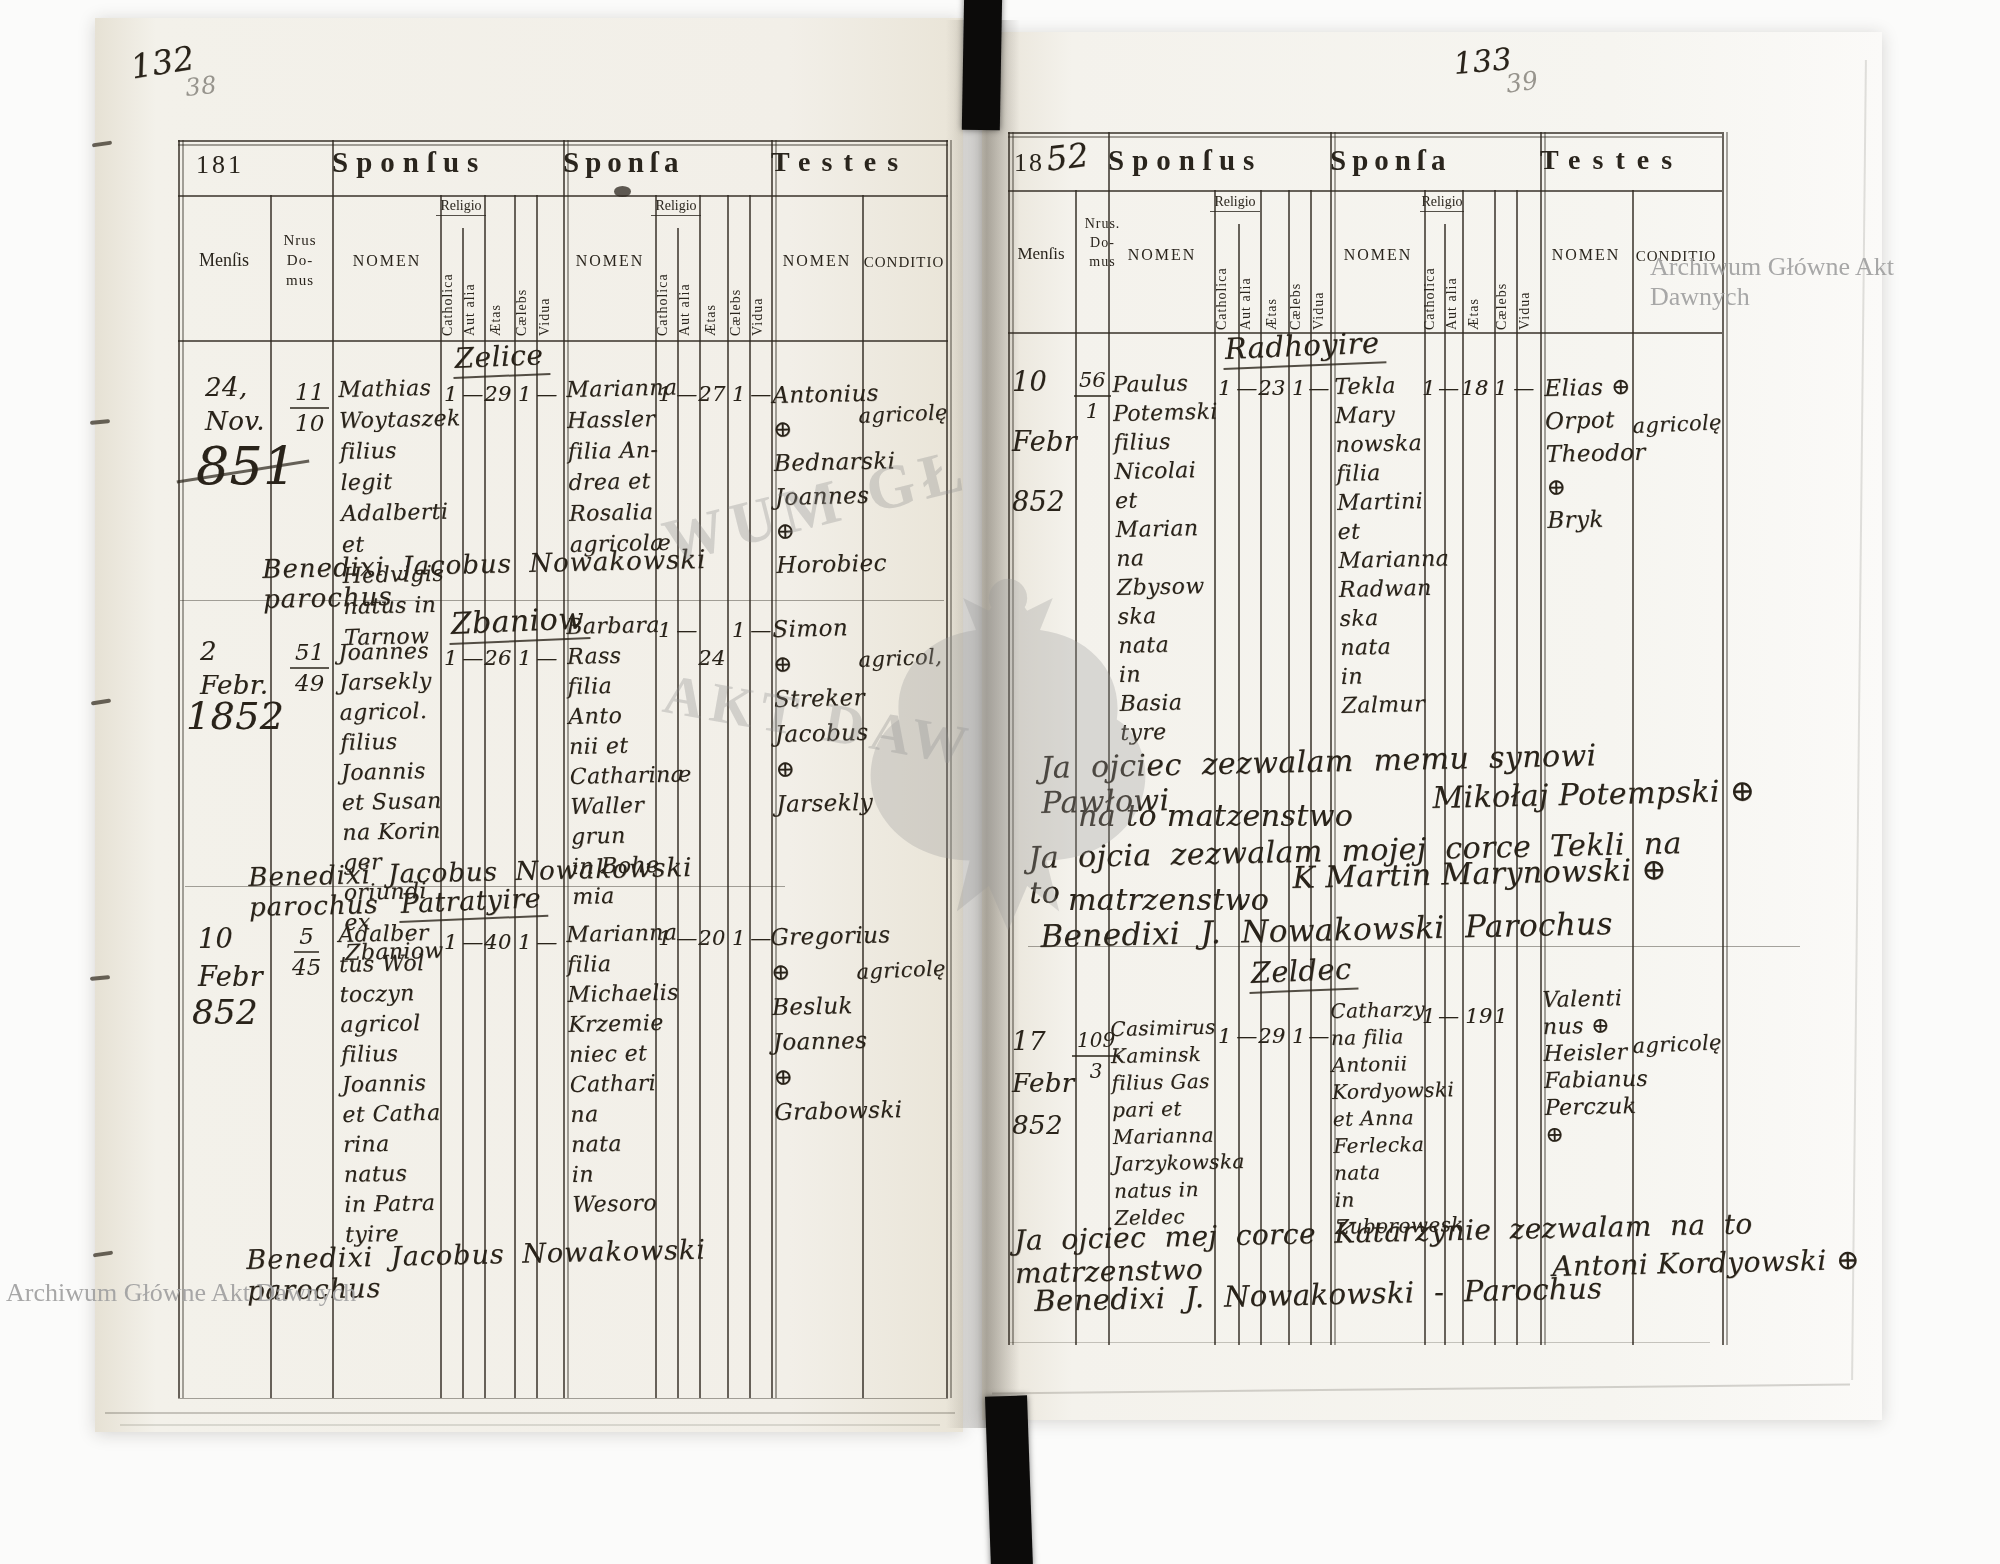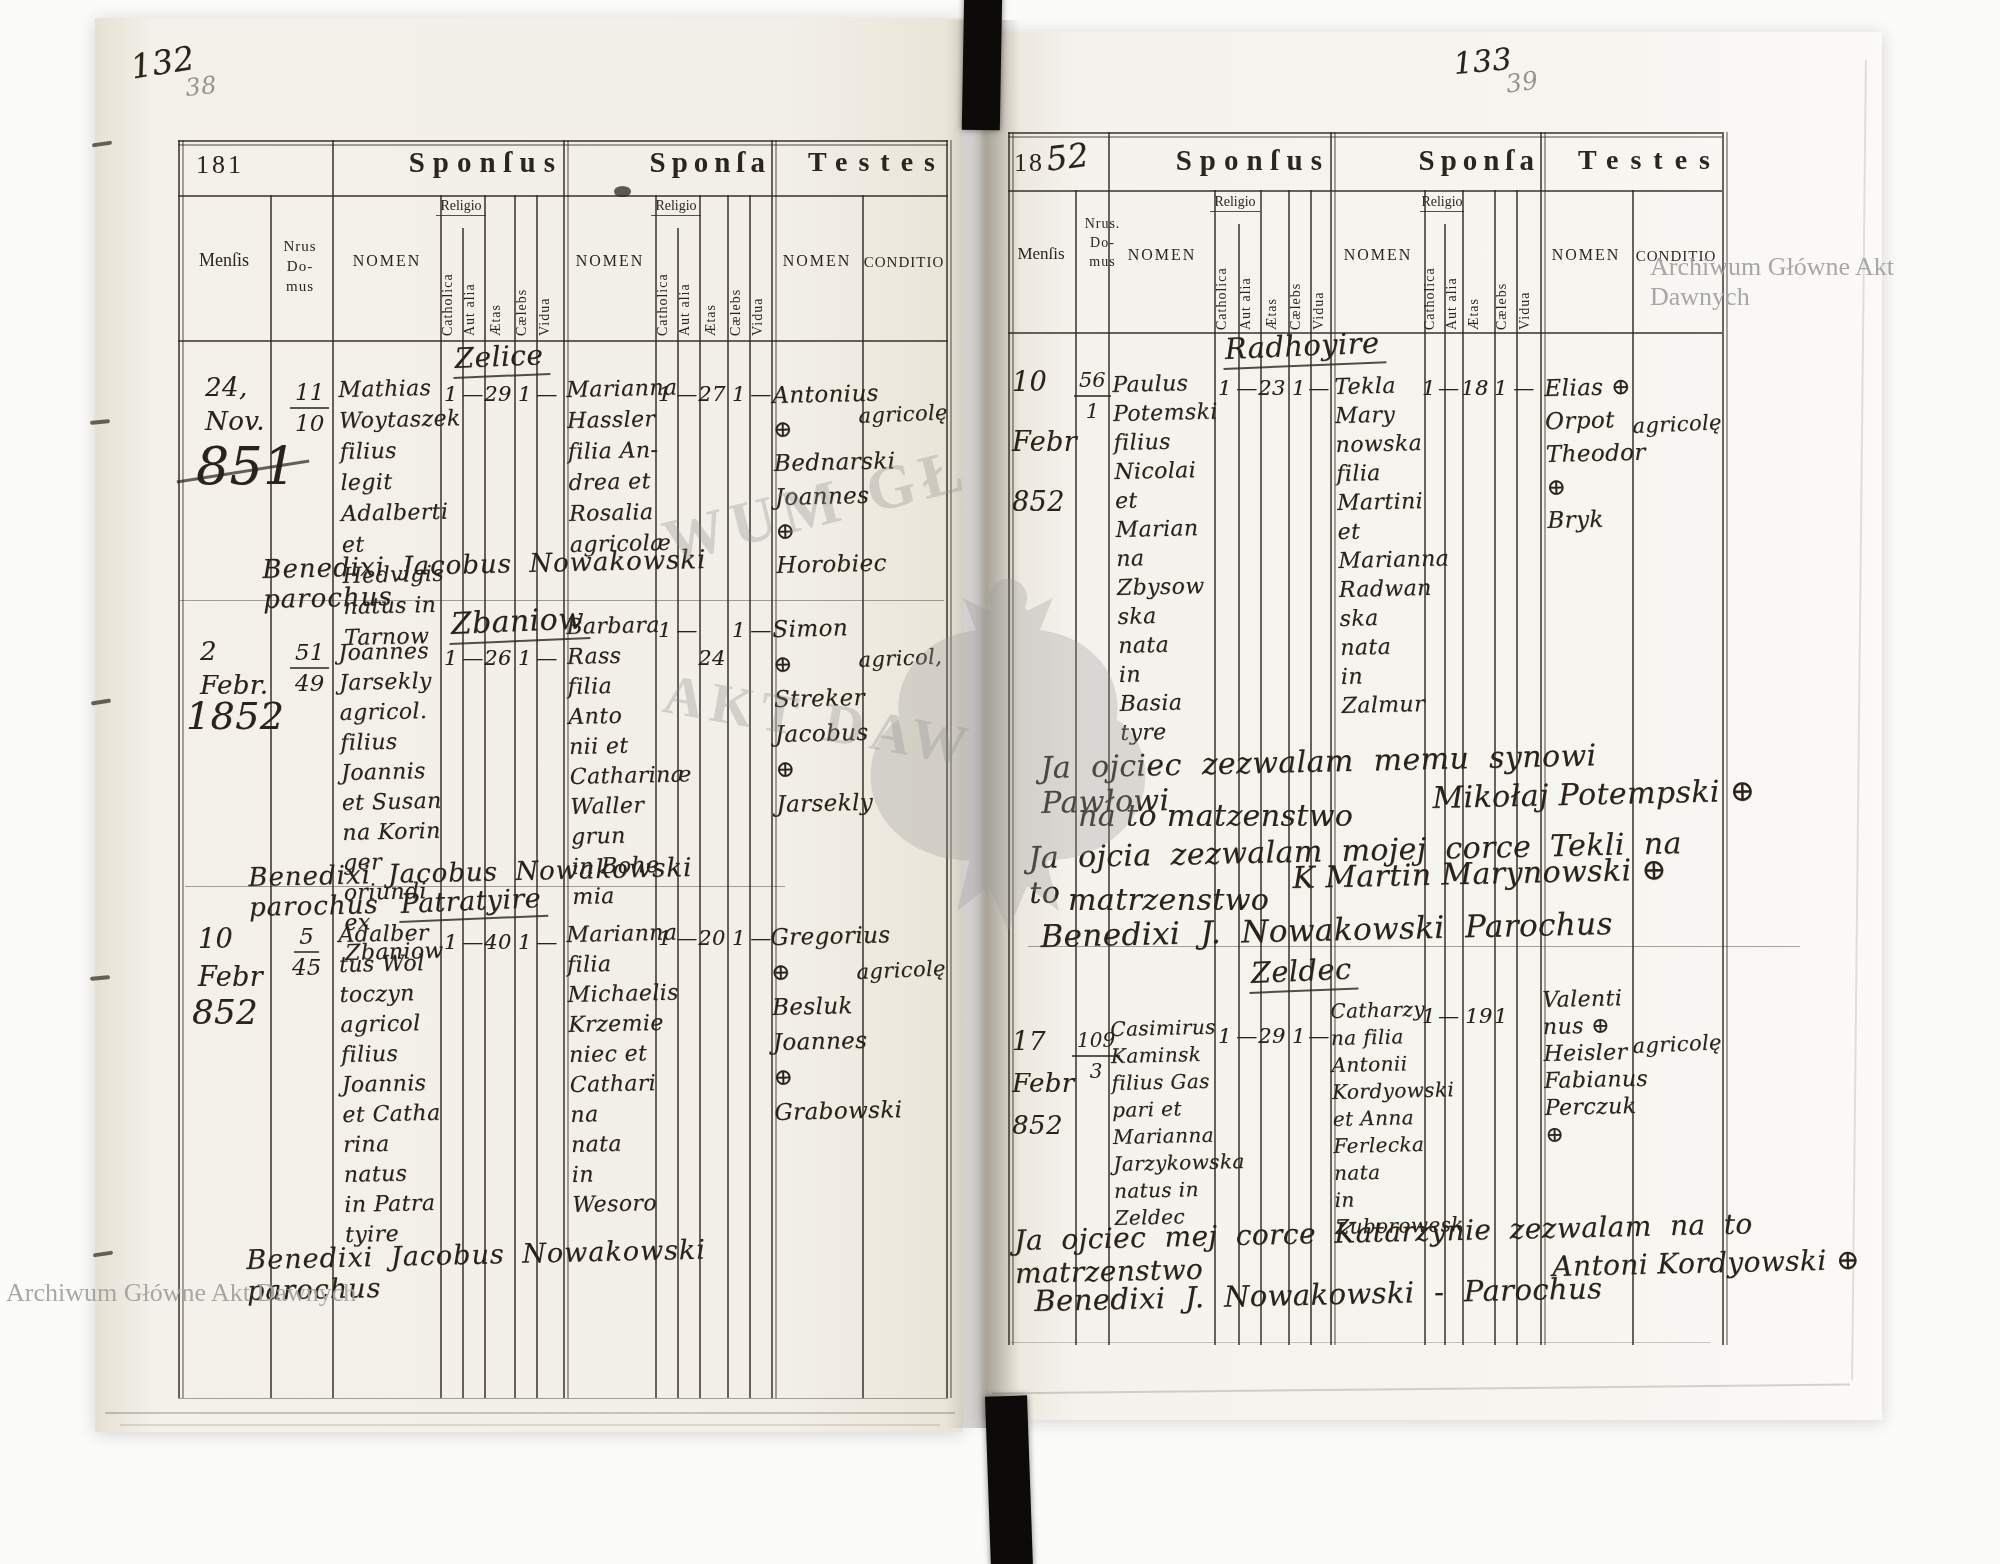--- a/index.html
+++ b/index.html
@@ -18,21 +18,21 @@
   .tick{width:20px;height:4px;background:#433d32;opacity:.8;border-radius:2px;}
   .blot{border-radius:50%;background:#2b261e;opacity:.75;}
   
   .vl{position:absolute;width:2px;background:rgba(48,42,33,.72);}
   .vl.d{box-shadow:4px 0 0 rgba(48,42,33,.42);}
   .hl{position:absolute;height:2px;background:rgba(48,42,33,.72);}
   .hl.d{box-shadow:0 4px 0 rgba(48,42,33,.42);}
   .hl.lt{height:1px;background:rgba(48,42,33,.42);}
   
   .phead{color:#2a251d;font-family:"Liberation Serif",serif;white-space:pre-line;}
-  .sec{font-weight:700;letter-spacing:8px;font-size:29px;text-align:right;}
+  .sec{font-weight:700;letter-spacing:8px;font-size:29px;text-align:left;}
   .lbl{font-size:16px;letter-spacing:2px;text-align:center;}
   .sm{font-size:15px;letter-spacing:1px;line-height:20px;text-align:center;}
   .religio{font-size:14px;text-align:center;border-bottom:1.5px solid rgba(45,40,32,.8);padding-bottom:1px;}
   .vert{writing-mode:vertical-rl;transform:rotate(180deg);font-size:14px;height:108px;
         color:#2a251d;letter-spacing:1px;}
   
   .hw{font-family:"DejaVu Serif",serif;font-style:italic;color:#29231a;
       white-space:pre-line;letter-spacing:.4px;transform-origin:left top;
       text-shadow:.4px .4px .5px rgba(45,35,20,.35);}
   .r1{transform:rotate(-1.3deg);} .r2{transform:rotate(-2.4deg);}
@@ -107,21 +107,21 @@
     <b class="hl lt" style="left:180px;top:600px;width:764px"></b>
     <b class="hl lt" style="left:185px;top:886px;width:600px"></b>
     <b class="hl lt" style="left:178px;top:1398px;width:770px"></b>
   </div>
 
   <div class="abs phead" style="left:196px;top:150px;font-size:26px;letter-spacing:3px">181</div>
   <div class="abs phead sec" style="left:332px;top:146px;width:231px">Sponſus</div>
   <div class="abs phead sec" style="left:563px;top:146px;width:208px;letter-spacing:6px">Sponſa</div>
   <div class="abs phead sec" style="left:771px;top:146px;width:175px;letter-spacing:11px;font-size:28px">Testes</div>
   <div class="abs phead" style="left:180px;top:250px;width:88px;font-size:18px;text-align:center">Menſis</div>
-  <div class="abs phead sm" style="left:270px;top:236px;width:60px">Nrus
+  <div class="abs phead sm" style="left:270px;top:230px;width:60px">Nrus
 Do-
 mus</div>
   <div class="abs phead lbl" style="left:336px;top:252px;width:102px">NOMEN</div>
   <div class="abs phead religio" style="left:436px;top:198px;width:50px">Religio</div>
   <span class="abs vert" style="left:440px;top:228px">Catholica</span>
   <span class="abs vert" style="left:462px;top:228px">Aut alia</span>
   <span class="abs vert" style="left:488px;top:228px">Ætas</span>
   <span class="abs vert" style="left:514px;top:228px">Cælebs</span>
   <span class="abs vert" style="left:537px;top:228px">Vidua</span>
   <div class="abs phead lbl" style="left:565px;top:252px;width:90px">NOMEN</div>

